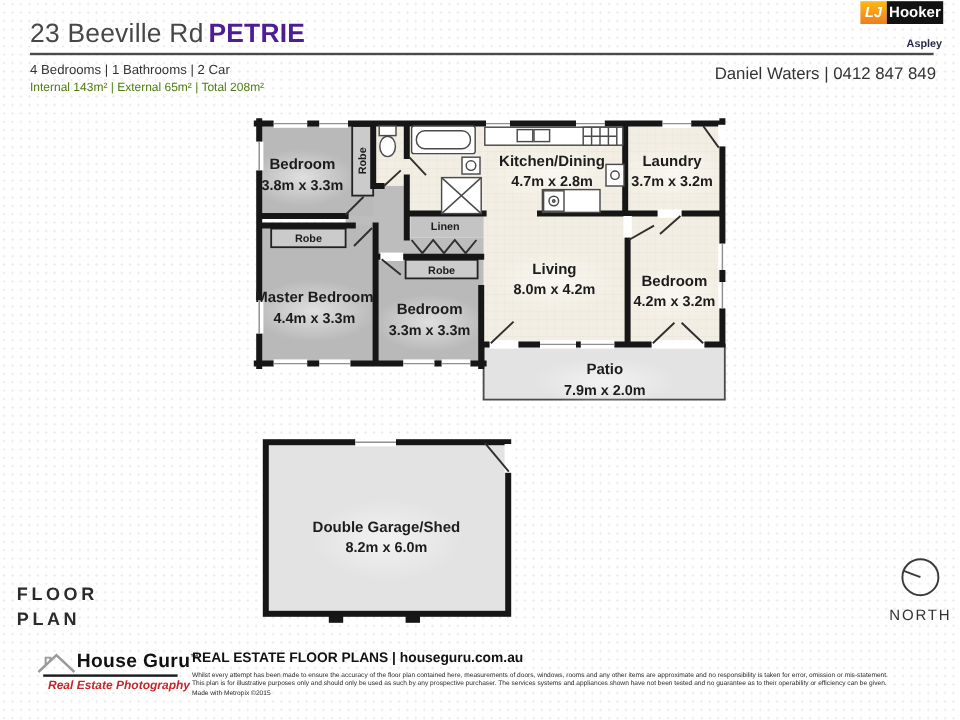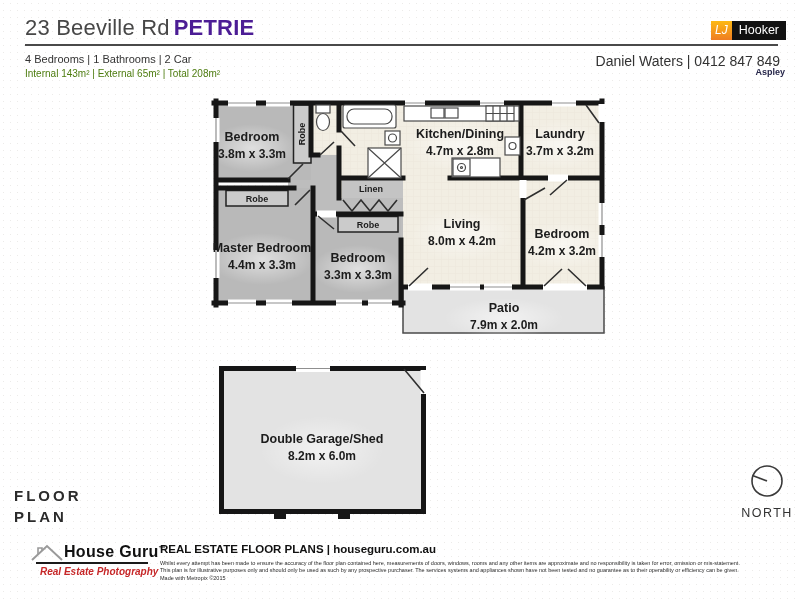--- a/index.html
+++ b/index.html
@@ -11,24 +11,24 @@
     background-size:7px 7px;
   }
   .abs{position:absolute;}
   
   .title{left:25px;top:15px;font-size:22px;color:#474747;letter-spacing:0.2px;white-space:nowrap;}
   .title .suburb{font-weight:bold;color:#4c1d95;margin-left:4px;}
   .hrule{left:25px;right:22px;top:44px;height:2px;background:#4a4a4a;}
   .sub1{left:25px;top:53px;font-size:11px;color:#333;}
   .sub2{left:25px;top:68px;font-size:10px;color:#4d7c0f;}
   .agent{right:20px;top:53px;font-size:14px;color:#333;padding-left:32px;}
-  .ljh{right:14px;top:21px;display:flex;height:19px;line-height:19px;font-weight:normal;}
+  .ljh{right:14px;top:1px;display:flex;height:19px;line-height:19px;font-weight:bold;}
   .ljh .lj{background:linear-gradient(#fdb913,#ef7d22);color:#fff;padding:0 4px;font-size:12px;font-style:italic;}
-  .ljh .hooker{background:#121212;color:#fff;padding:0 7px;font-size:12.5px;text-align:center;}
-  .office{right:15px;top:31px;font-size:9px;font-weight:bold;color:#26264a;margin-top:36px;}
+  .ljh .hooker{background:#121212;color:#fff;padding:0 2px;font-size:12.5px;text-align:center;}
+  .office{right:15px;top:31px;font-size:9px;font-weight:bold;color:#26264a;}
   
   .fplabel{left:14px;top:485px;font-size:15px;letter-spacing:3px;color:#2b2b2b;line-height:21px;font-weight:bold;}
   
   .hg-name{left:64px;top:543px;font-size:16px;font-weight:bold;color:#111;letter-spacing:0.3px;}
   .hg-name sup{font-size:7px;}
   .hg-line{left:36px;top:562px;width:112px;height:2px;background:#1a1a1a;}
   .hg-tag{left:40px;top:566px;font-size:10px;font-weight:bold;font-style:italic;color:#c62728;}
   .strap{left:160px;top:543px;font-size:11.5px;font-weight:bold;color:#111;}
   .disc{left:160px;top:560px;width:636px;font-size:5.5px;line-height:7.4px;color:#2b2b2b;white-space:nowrap;overflow:hidden;}
   svg text{font-family:"Liberation Sans", sans-serif;}

